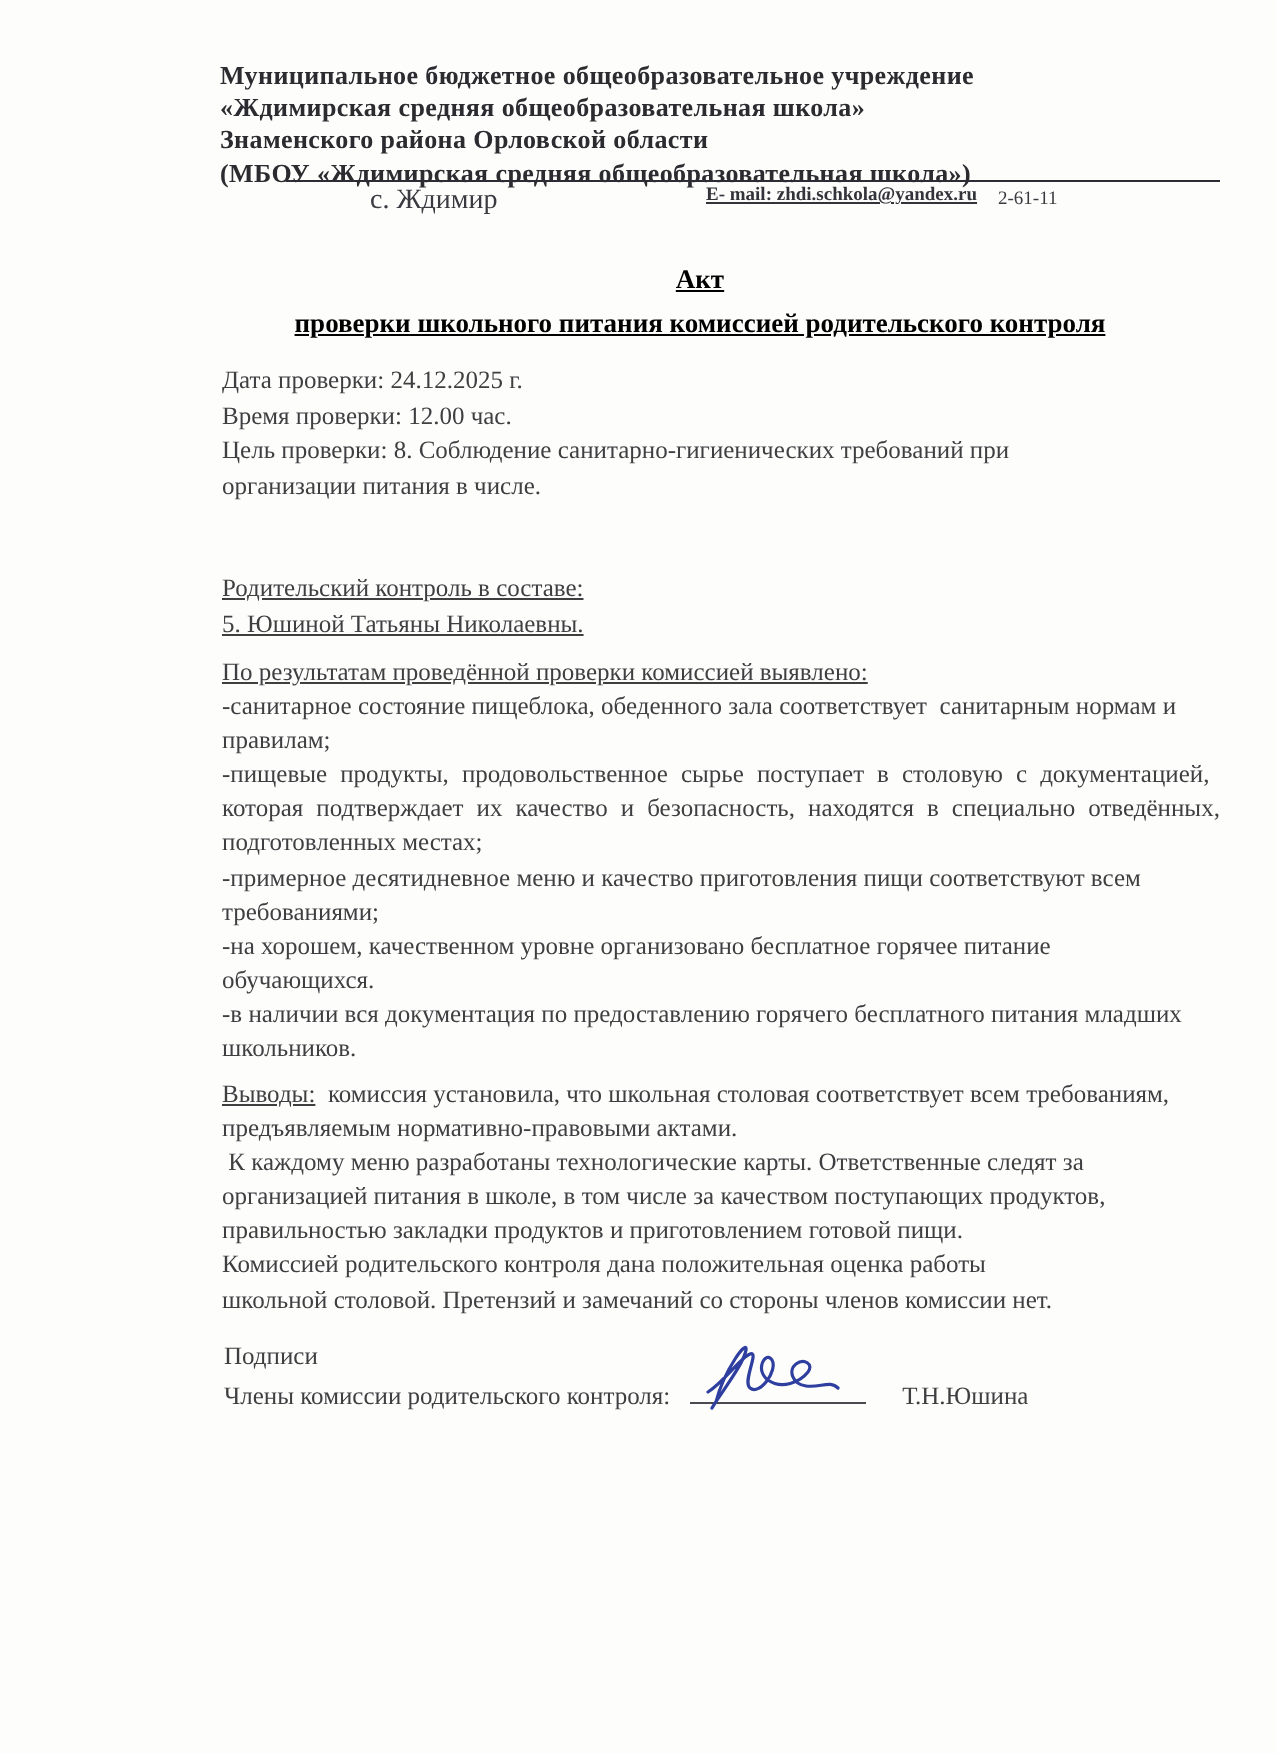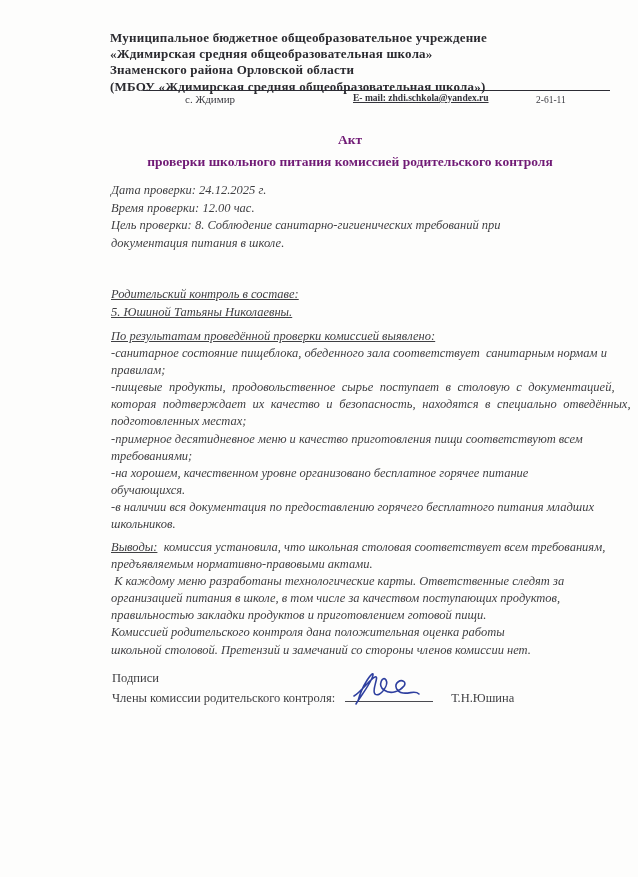--- a/index.html
+++ b/index.html
@@ -12,33 +12,34 @@
   .org-header {
     position:absolute; top:30px; left:110px; width:512px;
     text-align:left; font-weight:bold; font-size:13px; line-height:16.2px;
     color:#2b2b30; letter-spacing:0.2px;
   }
   .letterhead-rule {
     position:absolute; top:90px; left:143px; width:467px; height:0;
     border-top:1.9px solid #2c2c34;
   }
   .letterhead-sub { position:absolute; top:92px; left:0; width:638px; height:16px; }
-  .lh-place { position:absolute; left:185px; top:1px; font-size:11px; color:#3a3a40; }
+  .lh-place { position:absolute; left:185px; top:1px; font-size:14px; color:#3a3a40; }
   .lh-email {
     position:absolute; left:353px; top:1px; font-size:9.5px; font-weight:bold;
     color:#33333a; text-decoration:underline;
   }
-  .lh-phone { position:absolute; left:499px; top:3px; font-size:9.5px; color:#3a3a40;margin-left:37px; }
+  .lh-phone { position:absolute; left:499px; top:3px; font-size:9.5px; color:#3a3a40; }
   .doc-title {
     position:absolute; top:129px; left:110px; width:480px;
     text-align:center; font-weight:bold; font-size:13.5px; line-height:22px;
-    color:#701a75;
+    color:#000000;
+    text-decoration:underline;
   }
   .block { position:absolute; left:111px; width:505px; font-size:12.5px; }
-  .block .line { white-space:pre;font-style:italic; }
+  .block .line { white-space:pre; }
   .info       { top:182px; line-height:17.6px; }
   .commission { top:286px; line-height:17.6px; }
   .findings   { top:328px; line-height:17.1px; }
   .conclusions{ top:539px; line-height:17.1px; }
   .underlined { text-decoration:underline; }
   .findings-lines .line:nth-child(3),
   .findings-lines .line:nth-child(4) { word-spacing:3.4px; }
   .concl-first { white-space:pre; }
   .sign-heading { position:absolute; left:112px; top:671px; font-size:12.5px; }
   .sign-row { position:absolute; left:112px; top:689px; font-size:12.5px; white-space:pre; }
@@ -71,21 +72,21 @@
 
   <div class="doc-title">
     <div>Акт</div>
     <div>проверки школьного питания комиссией родительского контроля</div>
   </div>
 
   <div class="block info">
       <div class="line">Дата проверки: 24.12.2025 г.</div>
       <div class="line">Время проверки: 12.00 час.</div>
       <div class="line">Цель проверки: 8. Соблюдение санитарно-гигиенических требований при</div>
-      <div class="line">документация питания в школе.</div>
+      <div class="line">организации питания в числе.</div>
     </div>
 
   <div class="block commission">
     <div class="line underlined">Родительский контроль в составе:</div>
     <div class="line underlined">5. Юшиной Татьяны Николаевны.</div>
   </div>
 
   <div class="block findings">
     <div class="line underlined">По результатам проведённой проверки комиссией выявлено:</div>
     <div class="findings-lines">

